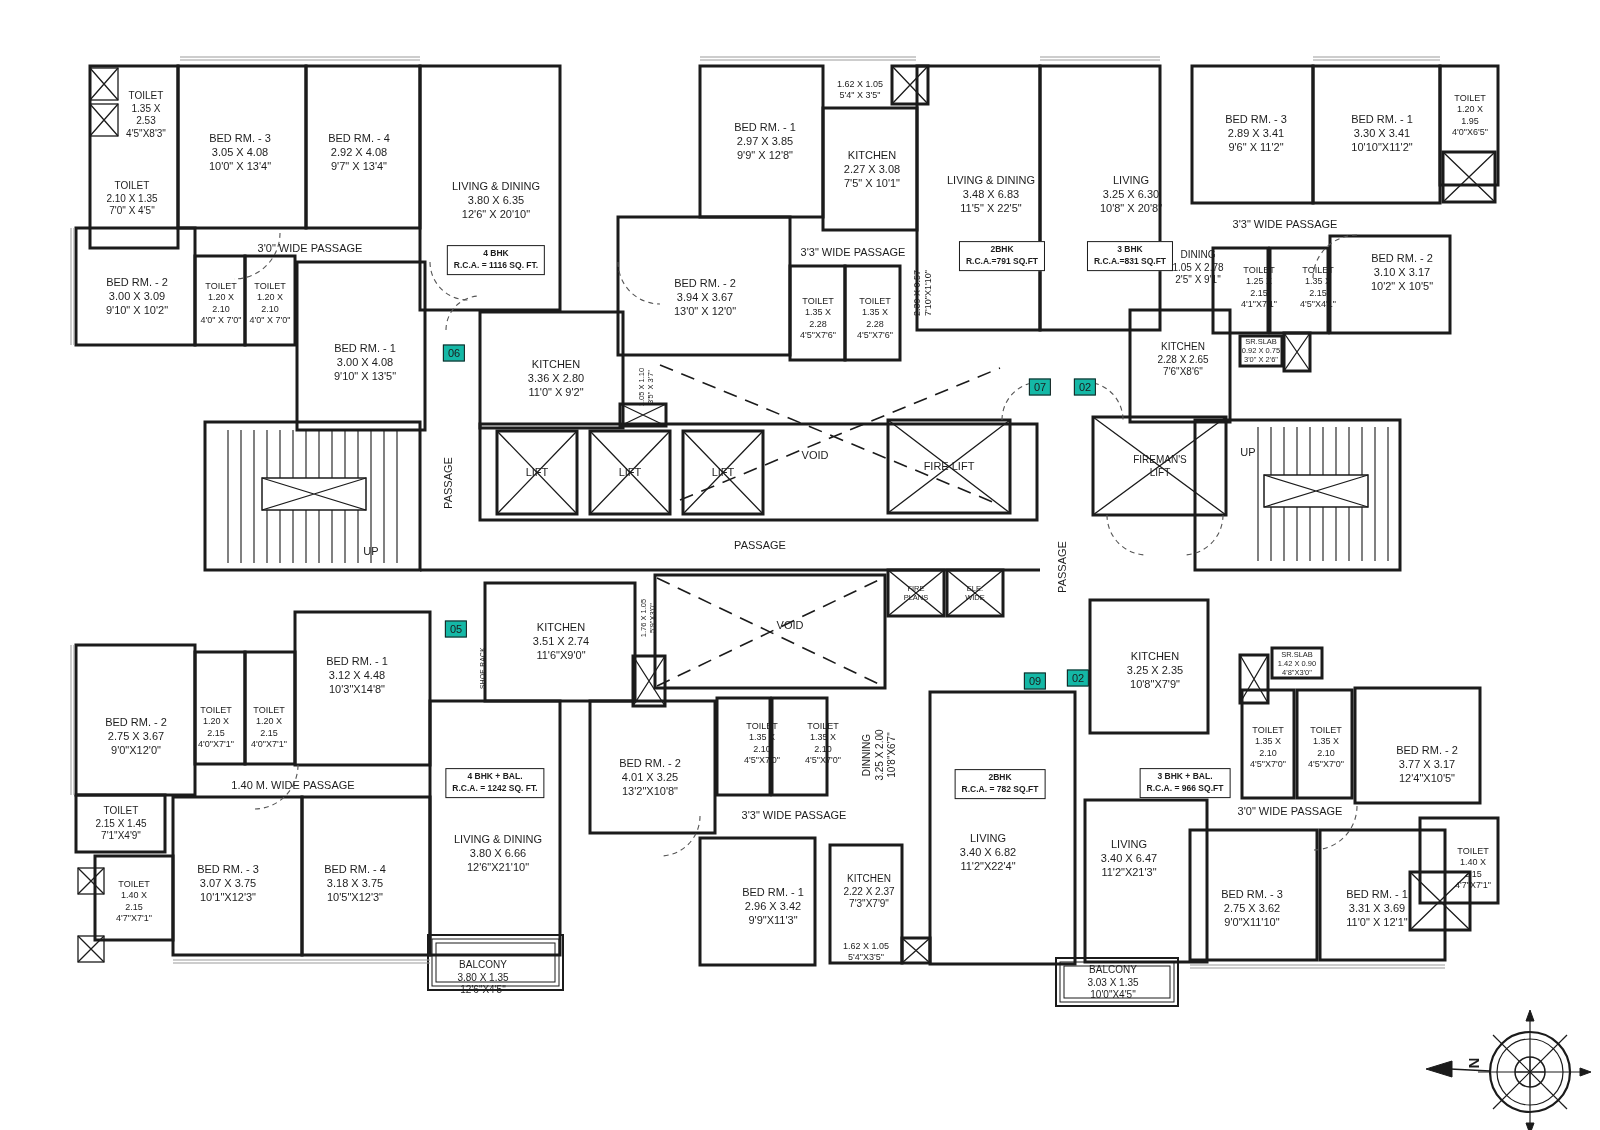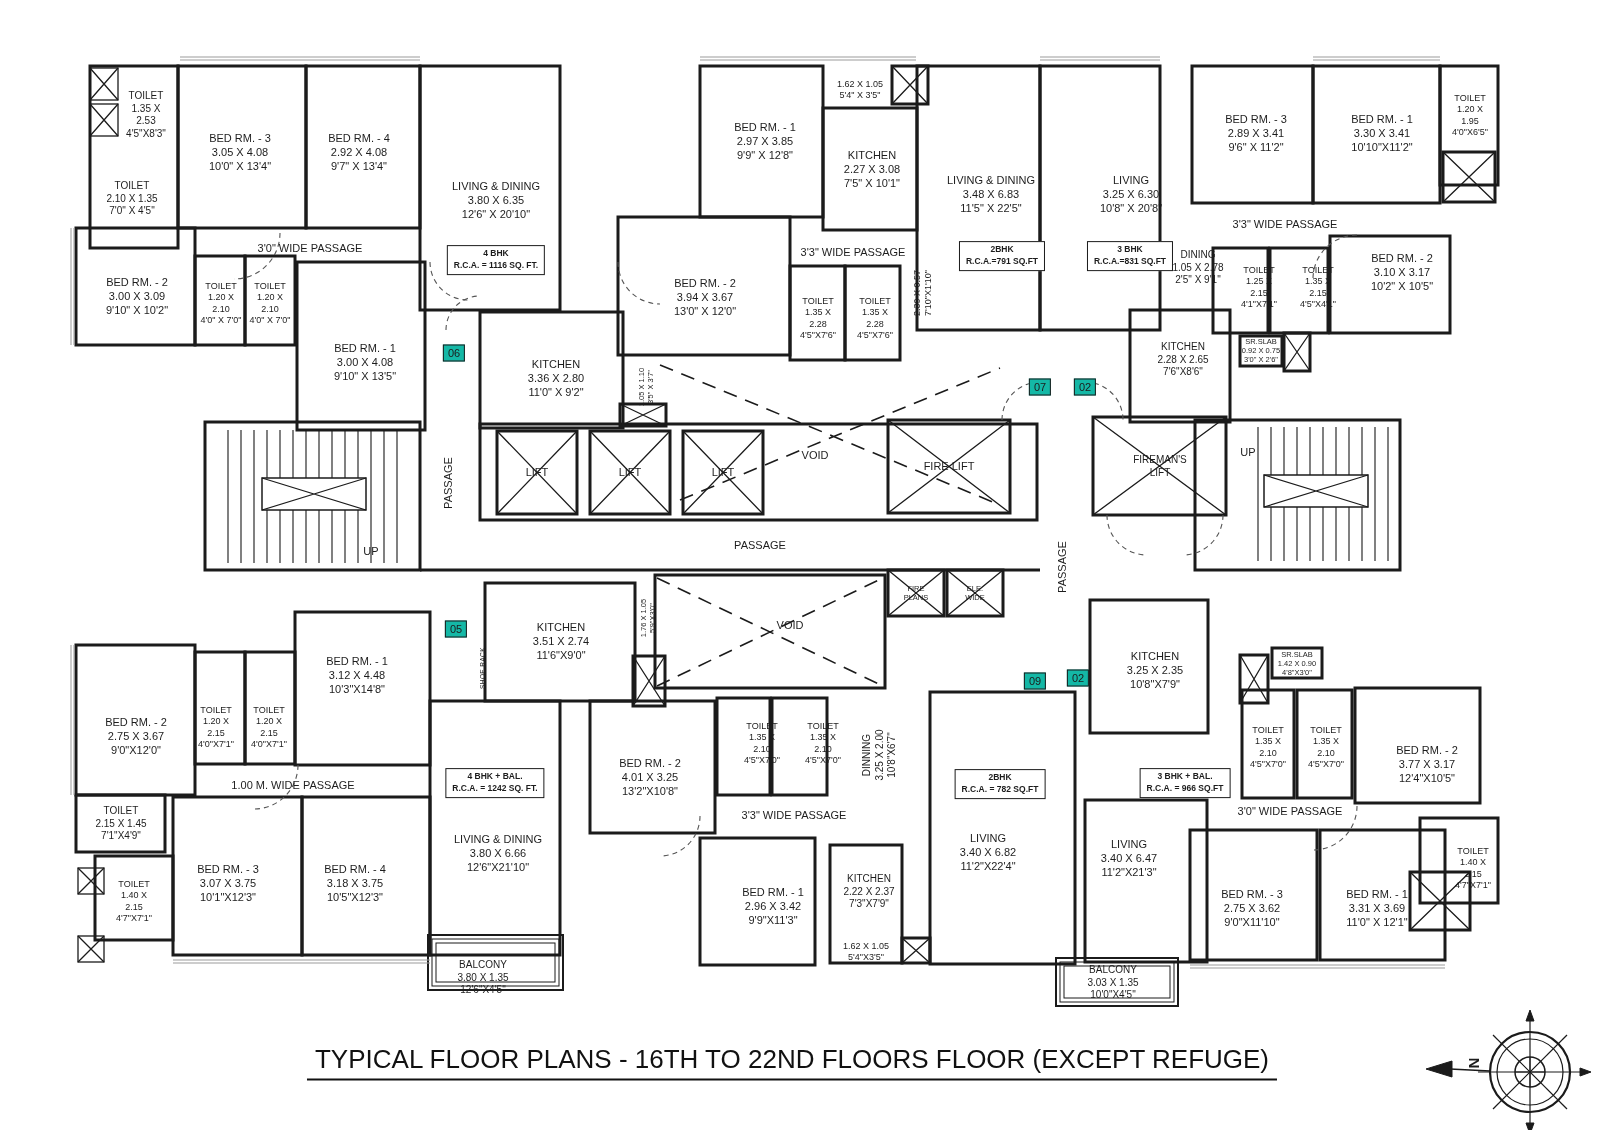--- a/index.html
+++ b/index.html
@@ -336,21 +336,21 @@
 1.20 X
 2.15
 4'0"X7'1"</div>
 <div class="lbl tsm" style="left:269px;top:727px">TOILET
 1.20 X
 2.15
 4'0"X7'1"</div>
 <div class="lbl" style="left:357px;top:675px">BED RM. - 1
 3.12 X 4.48
 10'3"X14'8"</div>
-<div class="lbl" style="left:293px;top:785px">1.00 M. WIDE PASSAGE</div>
+<div class="lbl" style="left:293px;top:785px">1.40 M. WIDE PASSAGE</div>
 <div class="lbl sm" style="left:121px;top:824px">TOILET
 2.15 X 1.45
 7'1"X4'9"</div>
 <div class="lbl tsm" style="left:134px;top:901px">TOILET
 1.40 X
 2.15
 4'7"X7'1"</div>
 <div class="lbl" style="left:228px;top:883px">BED RM. - 3
 3.07 X 3.75
 10'1"X12'3"</div>
@@ -431,16 +431,15 @@
 <div class="lbl tsm" style="left:1473px;top:868px">TOILET
 1.40 X
 2.15
 4'7"X7'1"</div>
 <div class="lbl sm" style="left:1113px;top:983px">BALCONY
 3.03 X 1.35
 10'0"X4'5"</div>
 <div class="rca" style="left:1185px;top:783px">3 BHK + BAL.
 R.C.A. = 966 SQ.FT</div>
 
-<div class="title">TYPICAL FLOOR PLANS - 16TH TO 22ND FLOORS FLOOR (EXCEPT REFUGE)</div>
 <div class="north">N</div>
 
 </div>
 
 </body></html>

